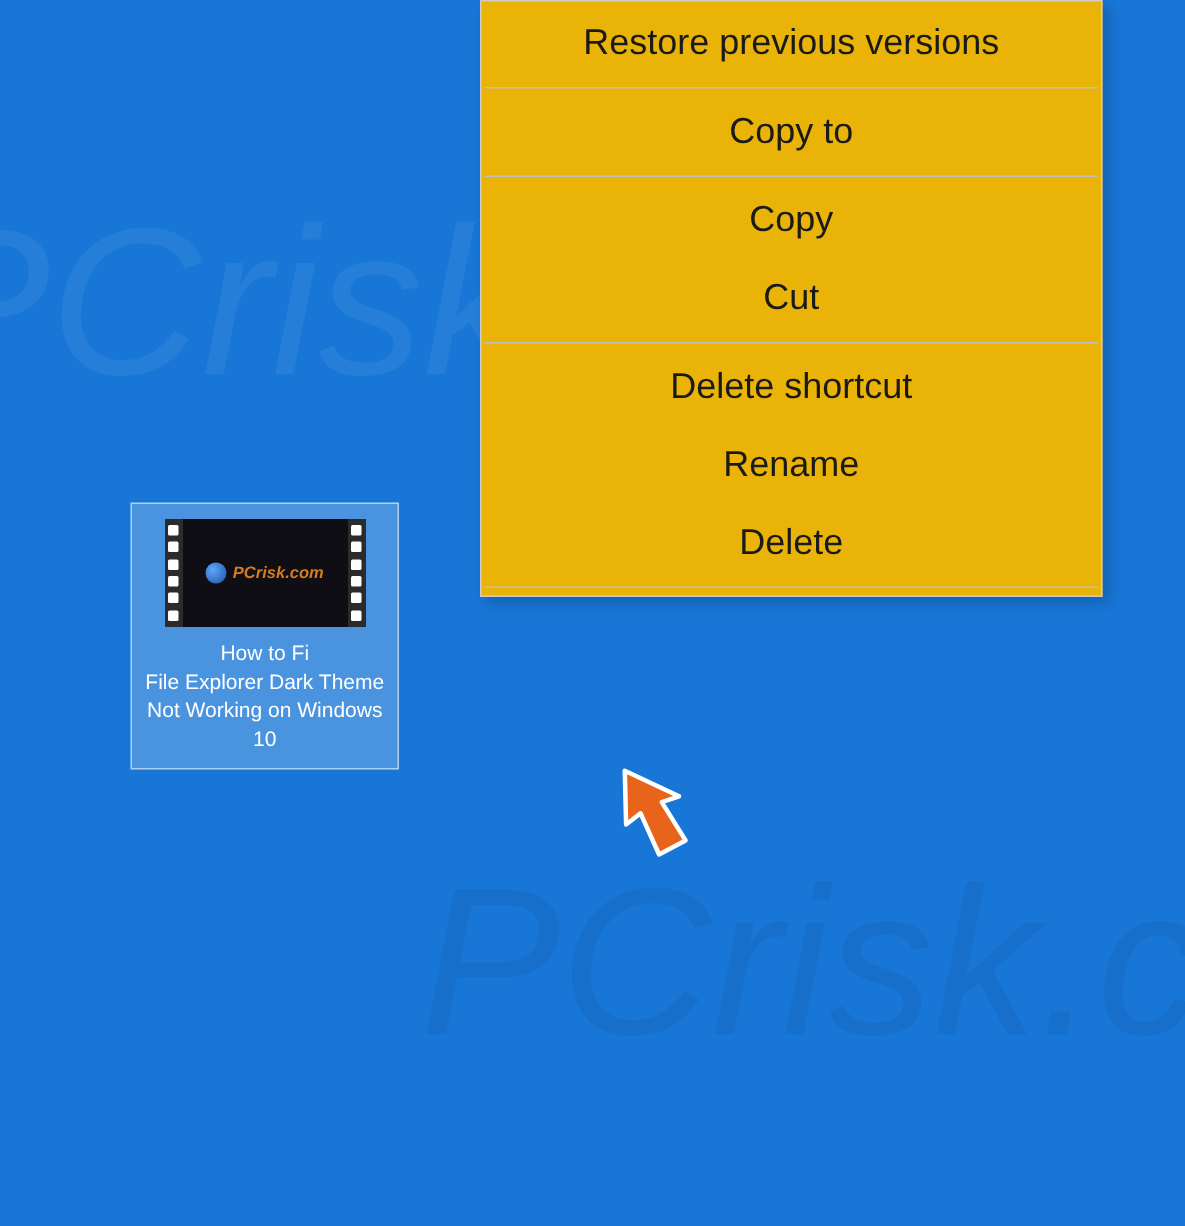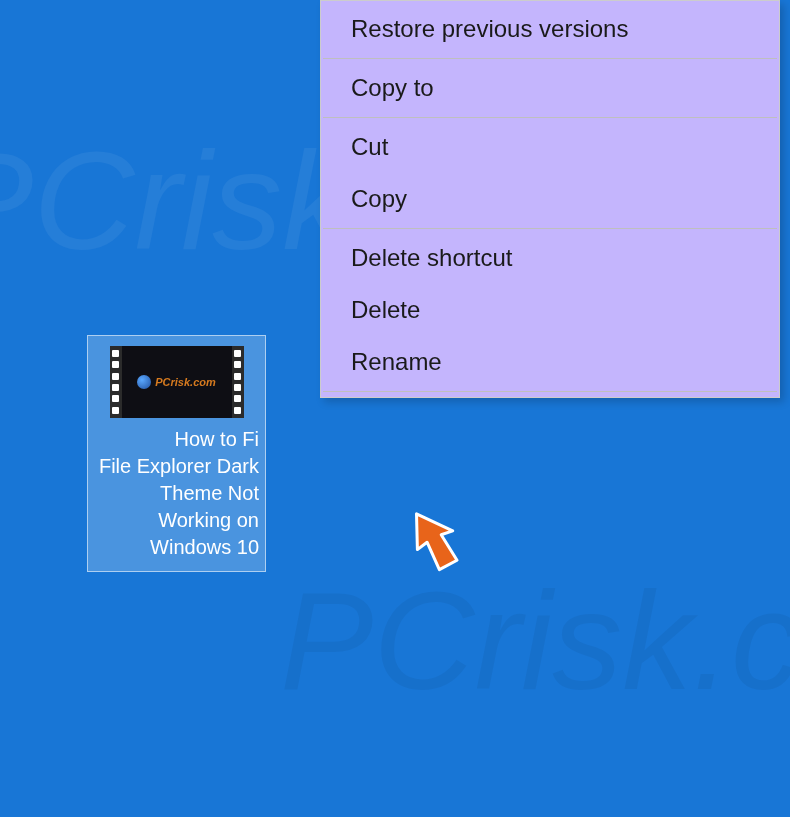--- a/index.html
+++ b/index.html
@@ -73,33 +73,34 @@
     }
     .globe {
       width: 14px;
       height: 14px;
       border-radius: 50%;
       background: radial-gradient(circle at 35% 35%, #5aa8ff, #2050a0);
       flex-shrink: 0;
     }
     .icon-label {
       color: #fff;
-      font-size: 20px;
+      font-size: 14px;
       line-height: 1.35;
-      text-align: right;
+      text-align: center;
     }
     .context-menu {
       position: absolute;
       left: 320px;
       top: 0;
-      width: 460px;
-      background: #c4b5fd;
+      width: 415px;
+      background: #eab308;
       border: 1px solid #ccc;
       box-shadow: 4px 4px 8px rgba(0,0,0,0.18);
       padding: 2px 0;
+      text-align: center;
     }
     .menu-item {
       padding: 12px 30px;
       font-size: 24px;
       color: #1a1a1a;
       cursor: default;
     }
     .menu-sep {
       height: 1px;
       background: #bfbfbf;
@@ -155,24 +156,24 @@
     </div>
   </div>
   <div class="icon-label">How to Fi<br>File Explorer Dark Theme Not Working on Windows 10</div>
 </div>
 
 <div class="context-menu">
   <div class="menu-item">Restore previous versions</div>
   <div class="menu-sep"></div>
   <div class="menu-item">Copy to</div>
   <div class="menu-sep"></div>
+  <div class="menu-item">Copy</div>
   <div class="menu-item">Cut</div>
-  <div class="menu-item">Copy</div>
   <div class="menu-sep"></div>
   <div class="menu-item">Delete shortcut</div>
+  <div class="menu-item">Rename</div>
   <div class="menu-item">Delete</div>
-  <div class="menu-item">Rename</div>
   <div class="menu-sep"></div>
 </div>
 
 <svg class="arrow-cursor" width="90" height="90" viewBox="0 0 90 90">
   <path d="M 38 8 L 22 40 L 34 38 L 32 68 L 52 68 L 50 38 L 62 40 Z" fill="#e8641a" stroke="#ffffff" stroke-width="3" stroke-linejoin="round" transform="rotate(-28 42 42)"></path>
 </svg>
 
 </body></html>

